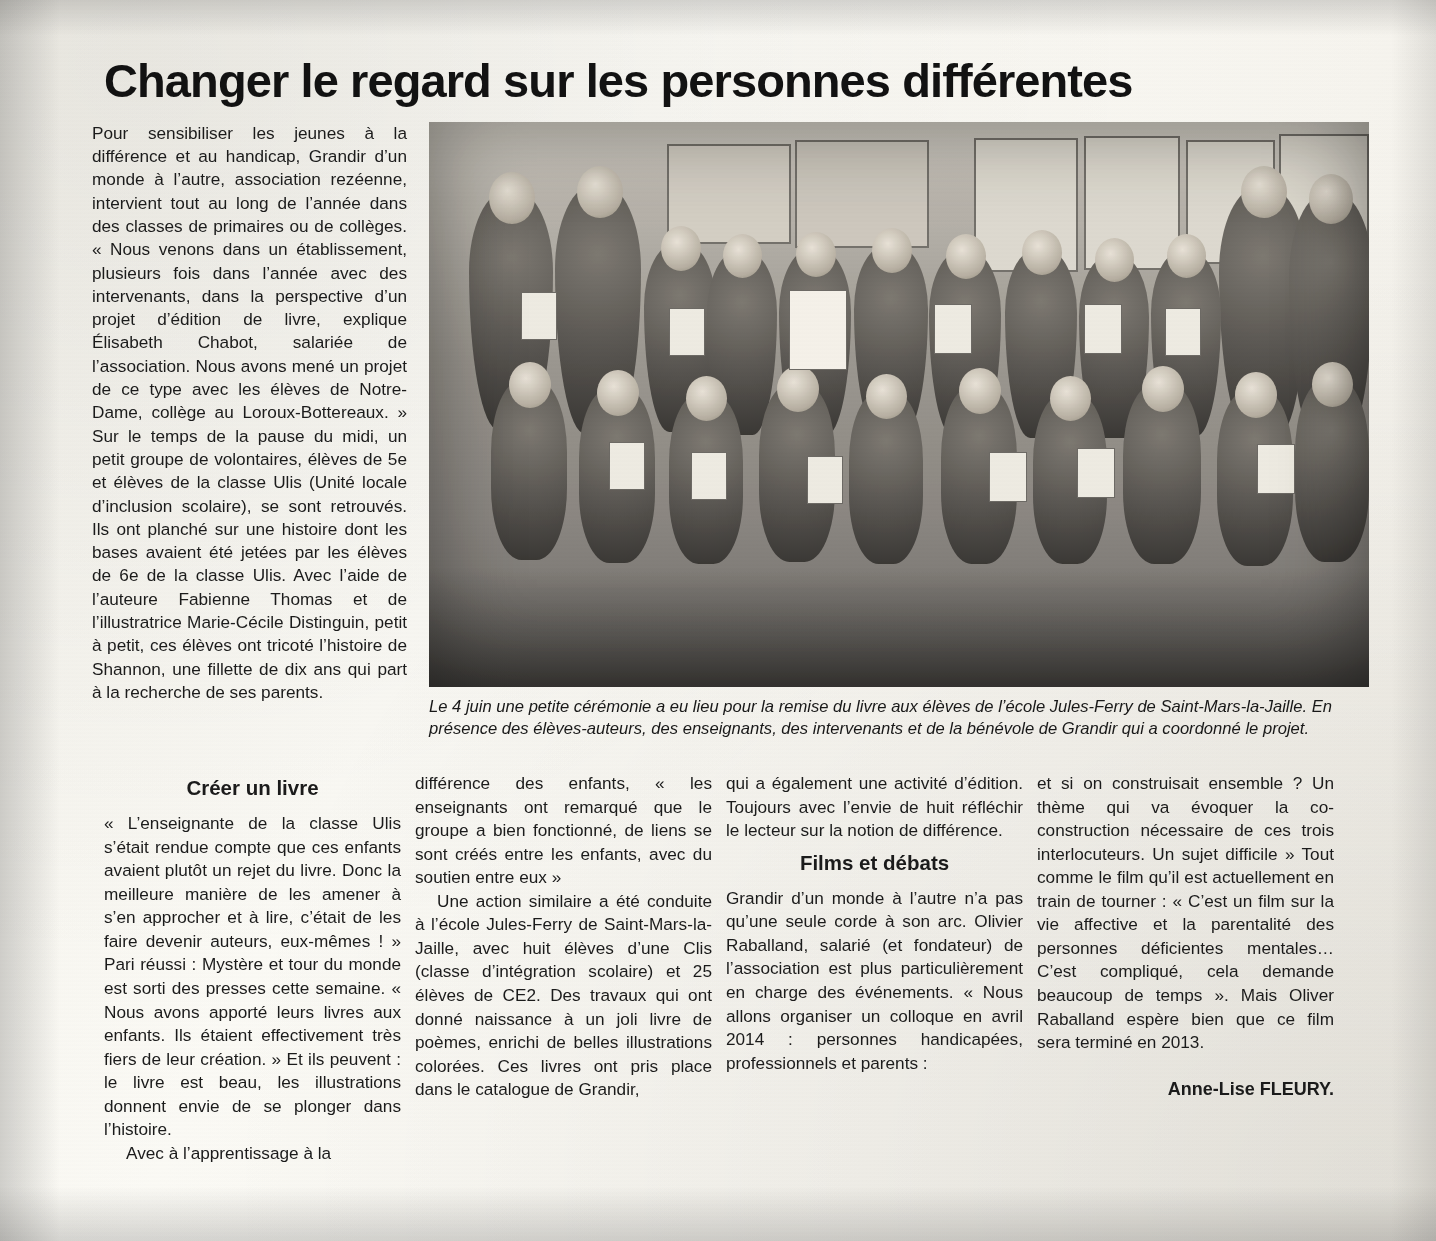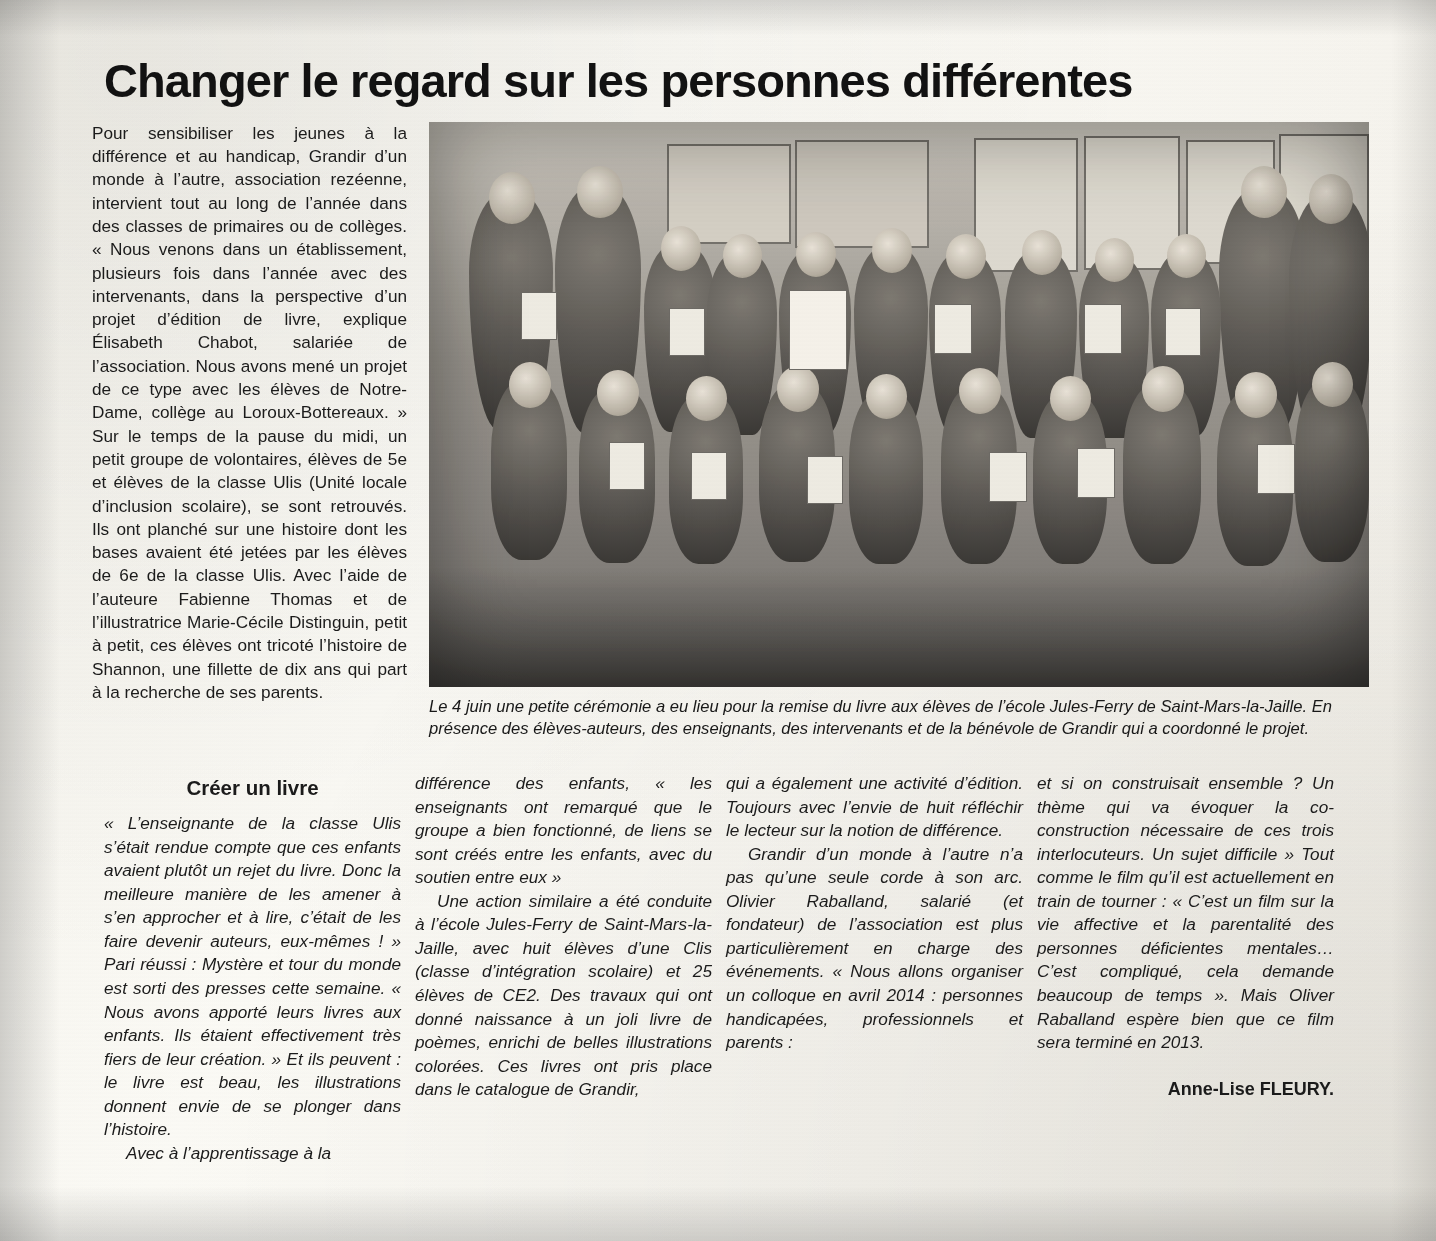--- a/index.html
+++ b/index.html
@@ -157,21 +157,21 @@
     margin-left: 12px;
   }
   .col {
     width: 297px;
     flex: 0 0 297px;
     font-size: 17.2px;
     line-height: 1.37;
     text-align: justify;
     hyphens: auto;
   }
-  .col p { margin: 0; font-style: italic; }
+  .col p { margin: 0; }
   .col p + p { text-indent: 22px; }
 
   .subhead {
     font-weight: bold;
     font-size: 20.5px;
     text-align: center;
     margin: 6px 0 10px 0;
   }
   .col-1 .subhead { margin-top: 2px; }
 
@@ -294,20 +294,21 @@
         <p>Avec à l’apprentissage à la</p>
       </div>
 
       <div class="col col-2">
         <p>différence des enfants, « les enseignants ont remarqué que le groupe a bien fonctionné, de liens se sont créés entre les enfants, avec du soutien entre eux »</p>
         <p>Une action similaire a été conduite à l’école Jules-Ferry de Saint-Mars-la-Jaille, avec huit élèves d’une Clis (classe d’intégration scolaire) et 25 élèves de CE2. Des travaux qui ont donné naissance à un joli livre de poèmes, enrichi de belles illustrations colorées. Ces livres ont pris place dans le catalogue de Grandir,</p>
       </div>
 
       <div class="col col-3">
         <p>qui a également une activité d’édition. Toujours avec l’envie de huit réfléchir le lecteur sur la notion de différence.</p>
+        <div class="subhead">Films et débats</div>
         <p>Grandir d’un monde à l’autre n’a pas qu’une seule corde à son arc. Olivier Raballand, salarié (et fondateur) de l’association est plus particulièrement en charge des événements. « Nous allons organiser un colloque en avril 2014 : personnes handicapées, professionnels et parents :</p>
       </div>
 
       <div class="col col-4">
         <p>et si on construisait ensemble ? Un thème qui va évoquer la co-construction nécessaire de ces trois interlocuteurs. Un sujet difficile » Tout comme le film qu’il est actuellement en train de tourner : « C’est un film sur la vie affective et la parentalité des personnes déficientes mentales… C’est compliqué, cela demande beaucoup de temps ». Mais Oliver Raballand espère bien que ce film sera terminé en 2013.</p>
         <div class="byline">Anne-Lise FLEURY.</div>
       </div>
 
     </div>
   </div>

